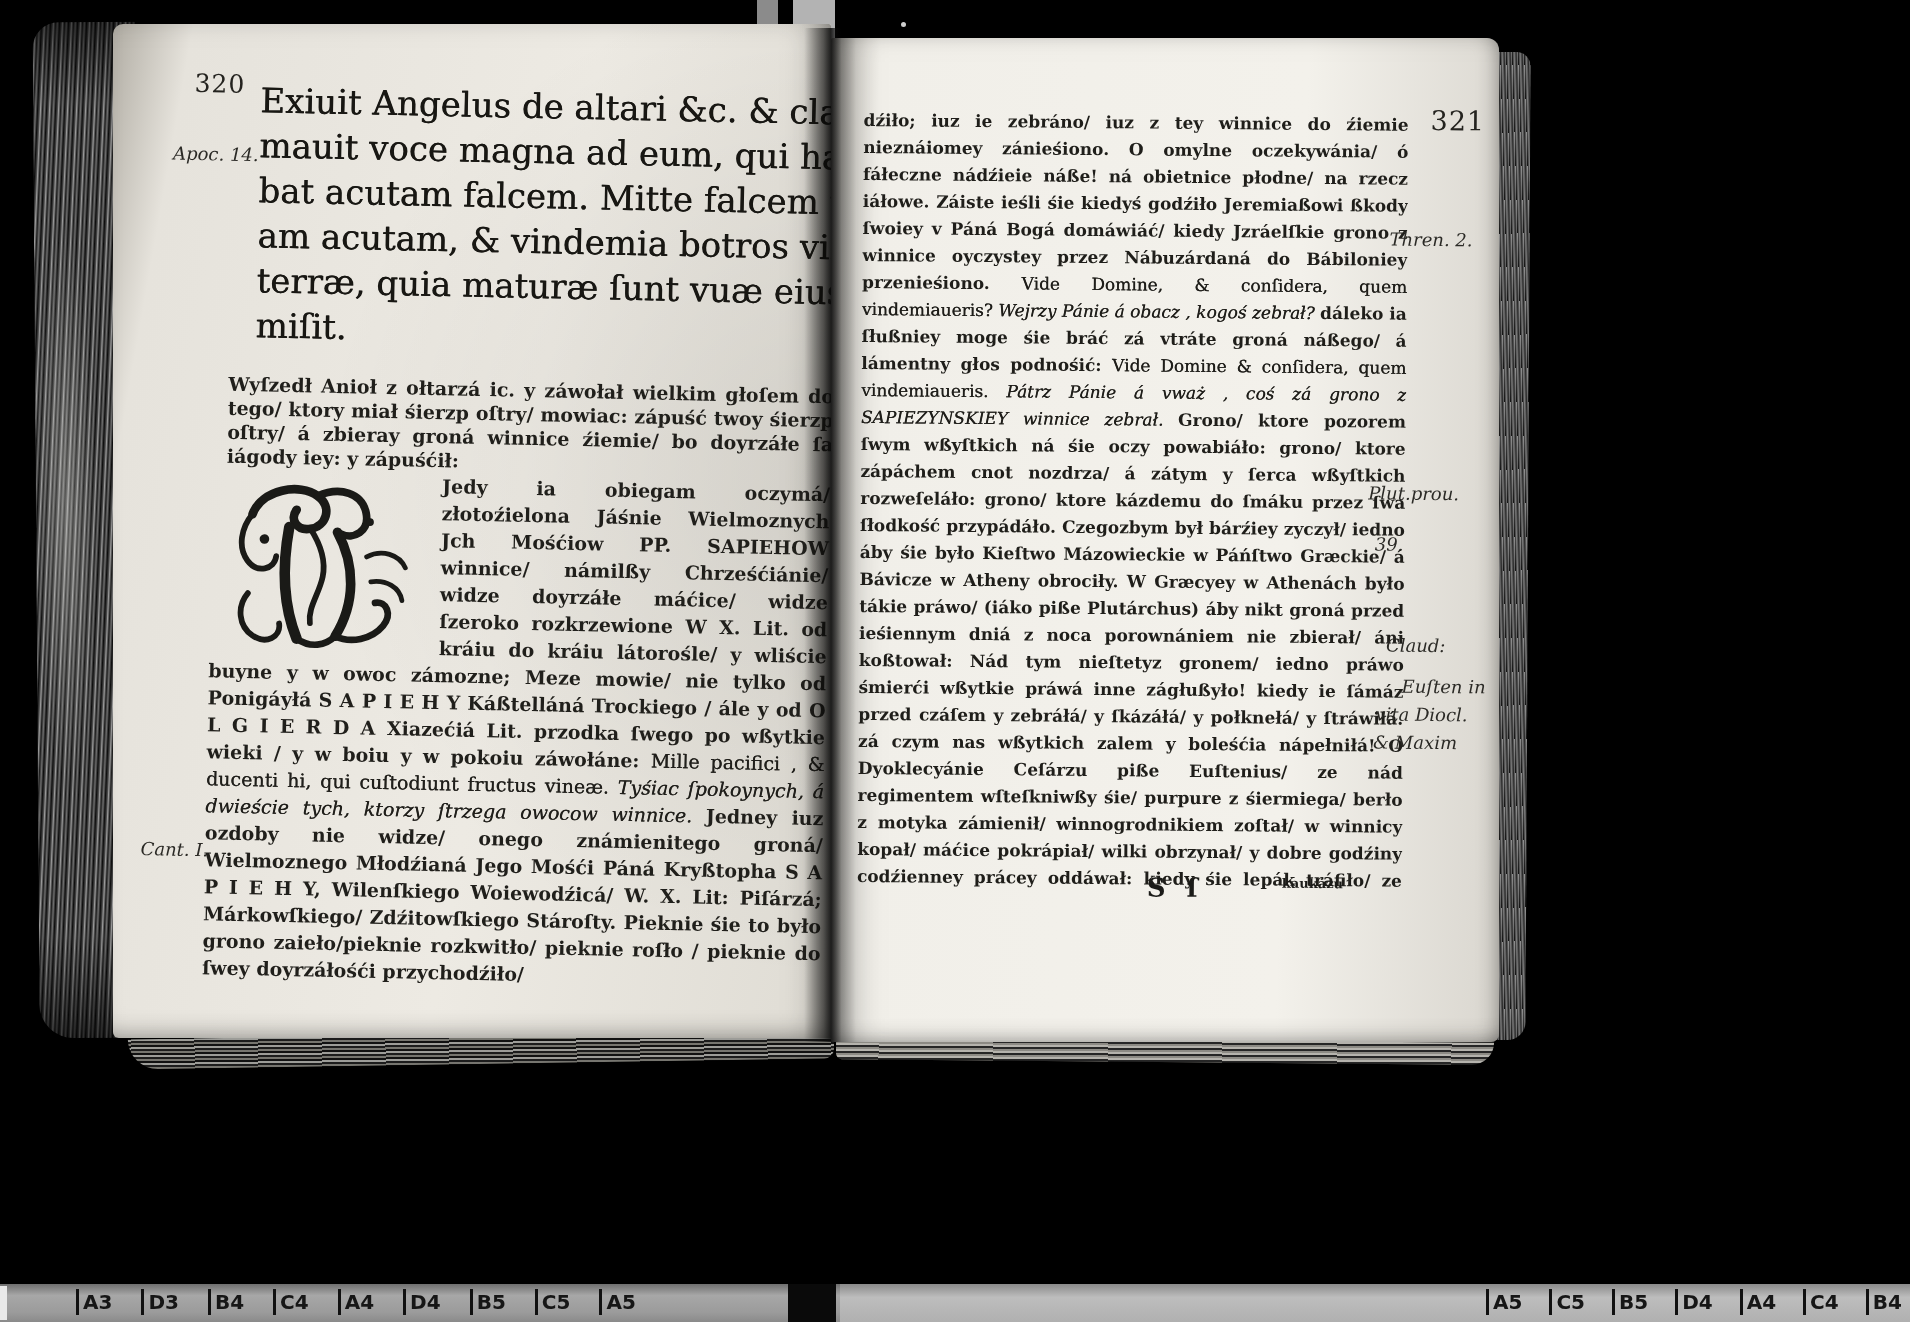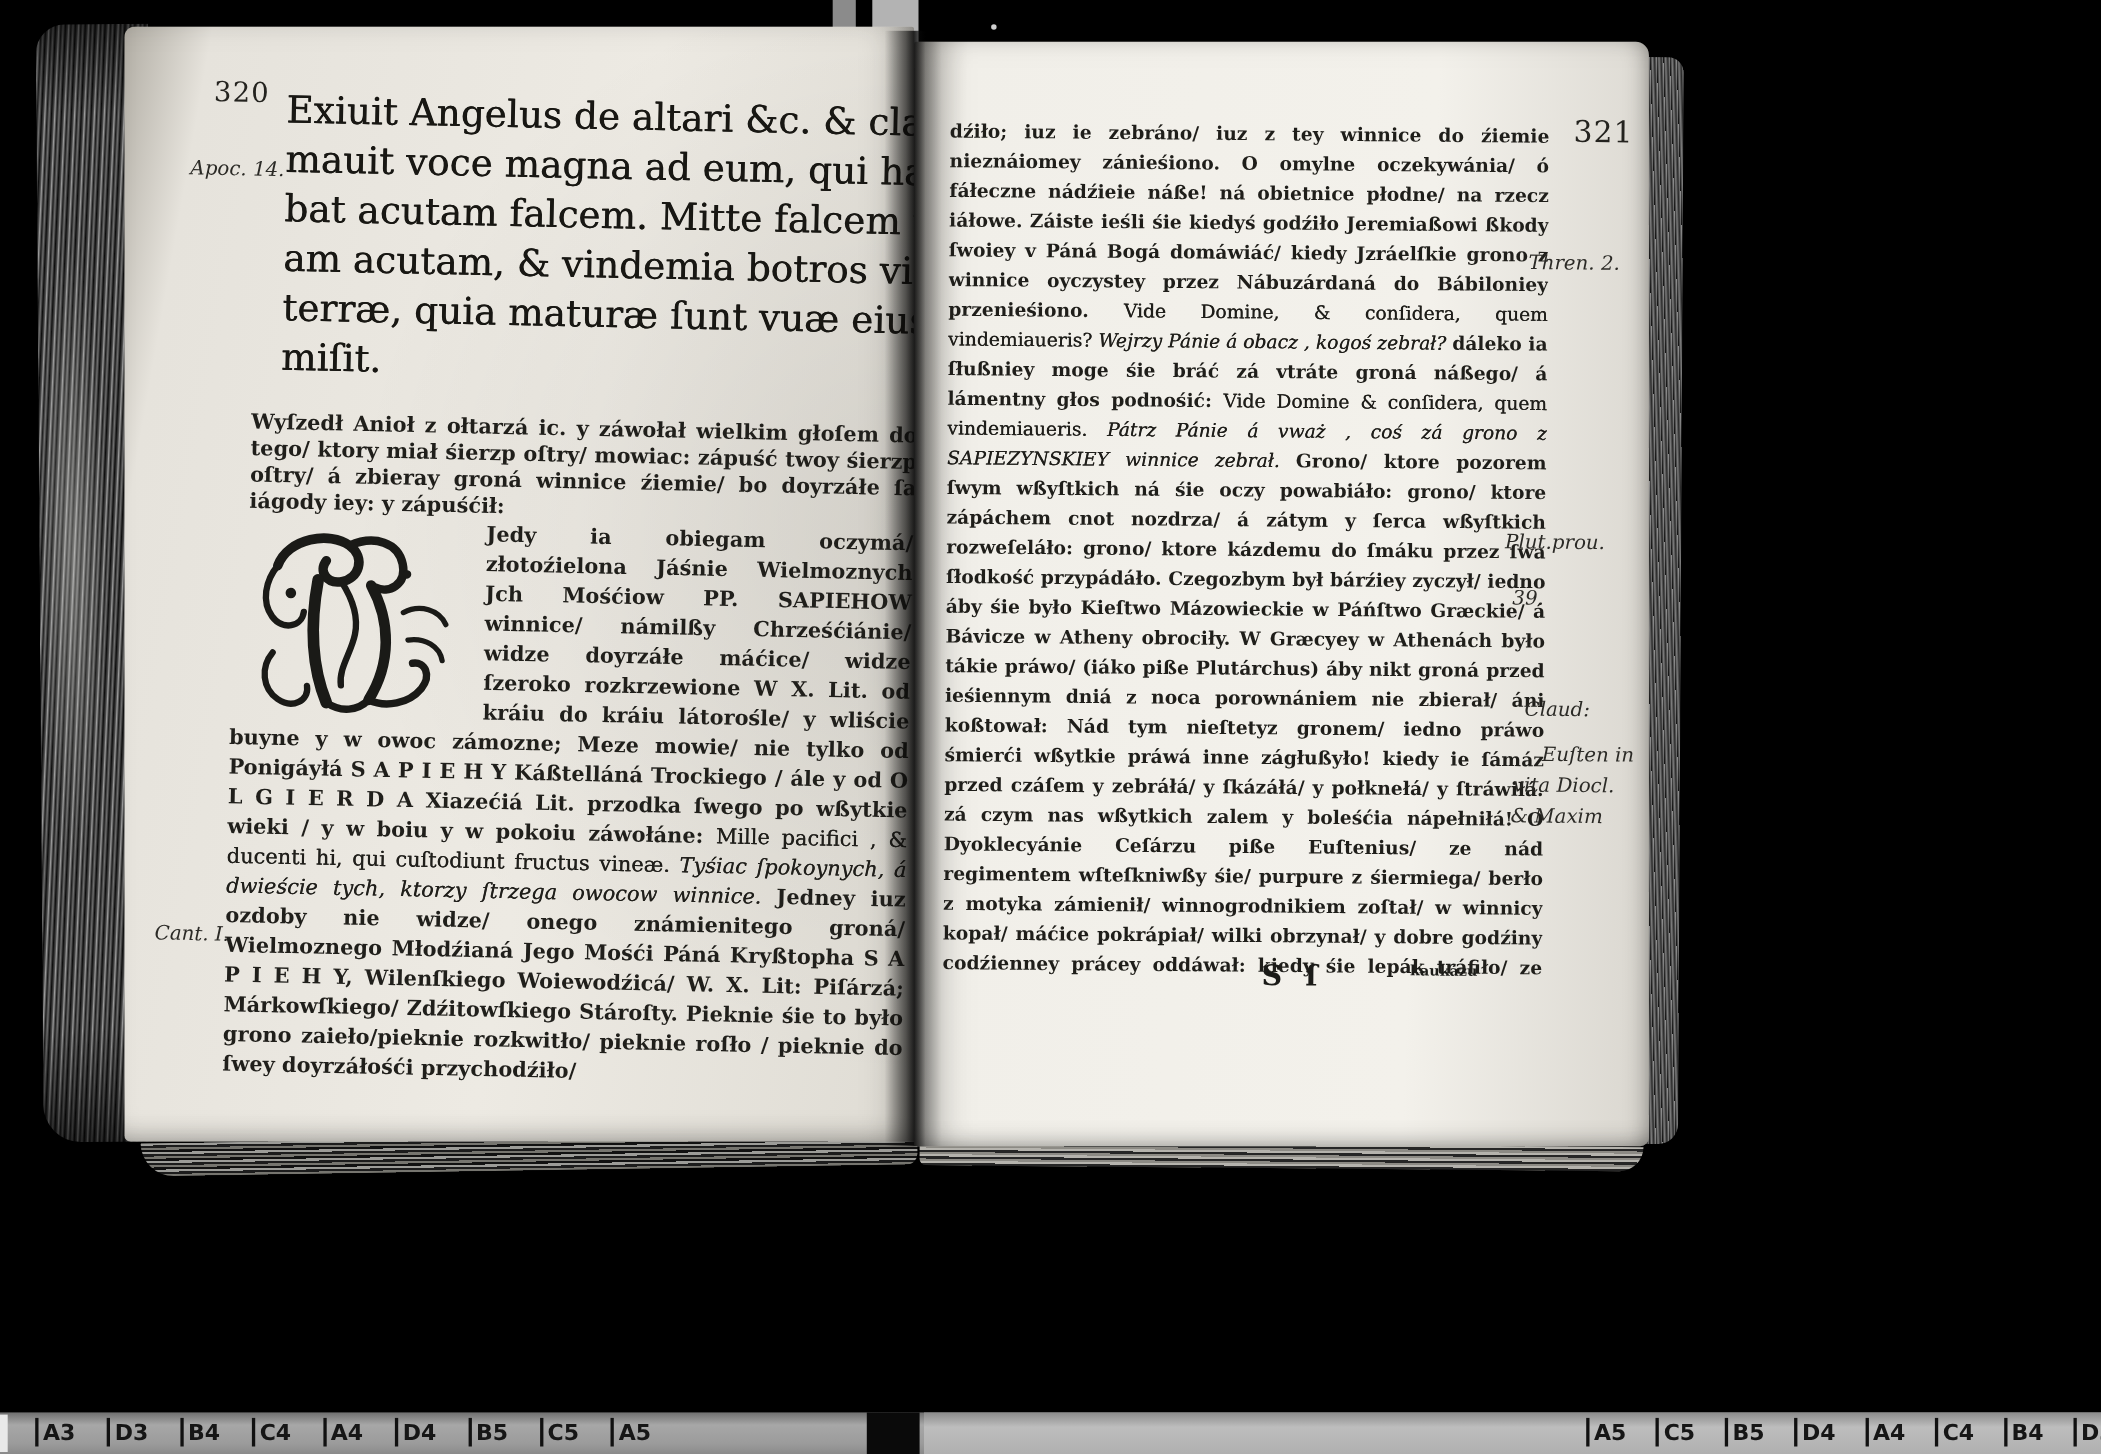--- a/index.html
+++ b/index.html
@@ -93,21 +93,21 @@
   .catchword{position:absolute;left:458px;top:834px;font-size:13px;font-weight:700;}
 
   
   .strip{position:absolute;left:0;top:1284px;width:1910px;height:38px;
      background:linear-gradient(180deg,#6f6f6f,#a7a7a7 30%,#9b9b9b 75%,#8a8a8a);}
   .strip-right-shade{position:absolute;left:840px;top:0;width:1070px;height:38px;
      background:linear-gradient(180deg,#8a8a8a,#bdbdbd 35%,#b0b0b0);}
   .strip-notch{position:absolute;left:788px;top:0;width:48px;height:38px;background:#0a0a0a;}
   .strip-sliver{position:absolute;left:0;top:2px;width:7px;height:34px;background:#e9e9e9;}
   .labels{position:absolute;top:5px;display:flex;align-items:center;
-     font-family:"DejaVu Sans",sans-serif;font-weight:600;font-size:20px;color:#161616;}
+     font-family:"DejaVu Sans",sans-serif;font-weight:600;font-size:20px;color:#161616;margin-left:44px;}
   .labels-left{left:32px;gap:29px;}
   .labels-right{left:1442px;gap:27px;}
   .labels span{border-left:3px solid #111;padding-left:4px;line-height:26px;white-space:nowrap;}
 </style>
 </head>
 <body>
 
 <div class="stage">
 
   <div class="scratch scratch-a"></div>

